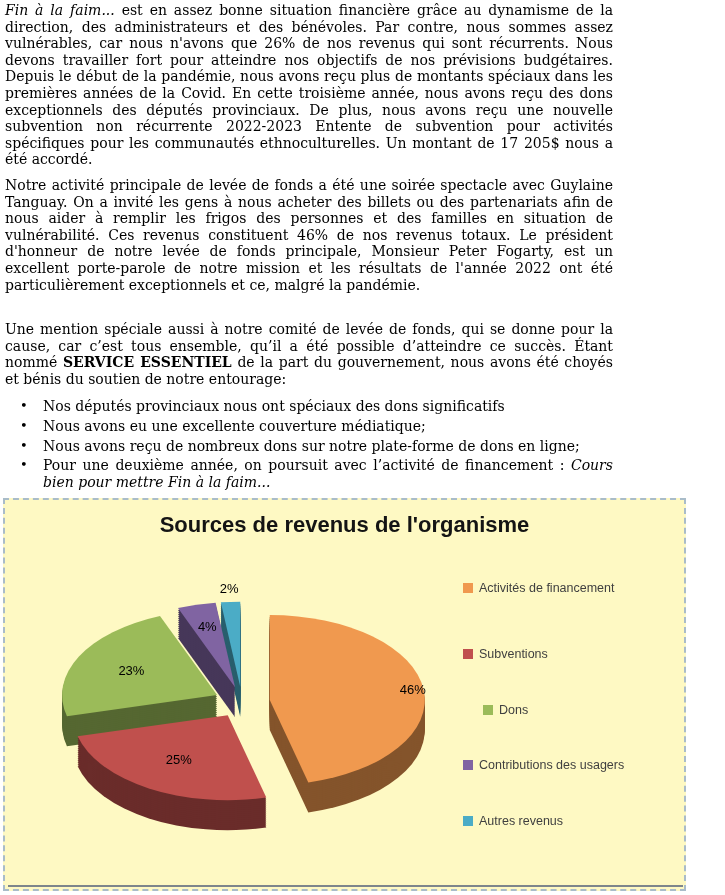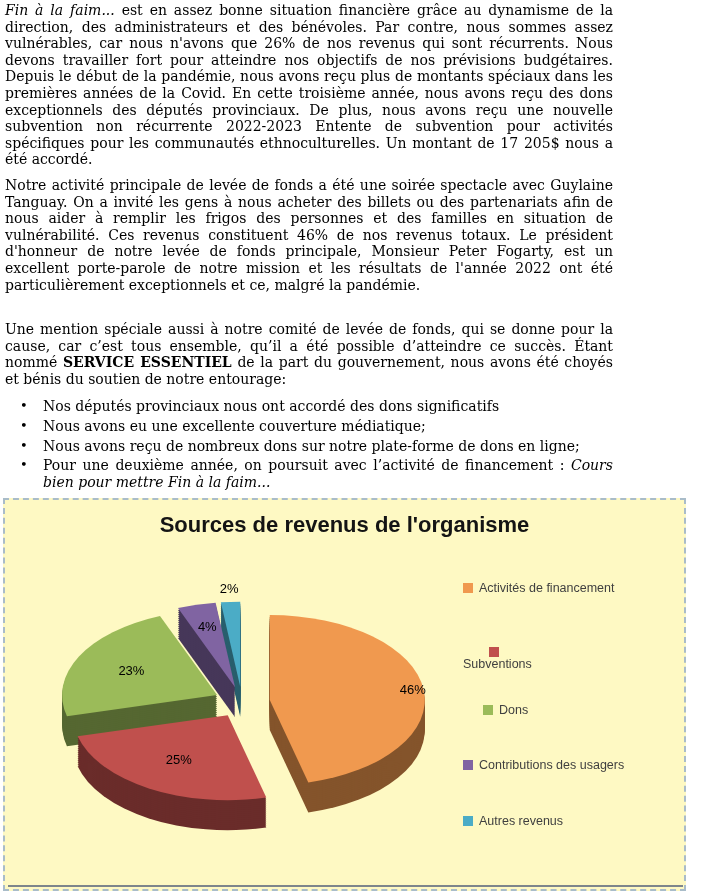--- a/index.html
+++ b/index.html
@@ -42,21 +42,21 @@
 </head>
 <body>
 
 <div class="page">
 
   <div class="text-block">
     <p class="para-1"><em>Fin à la faim...</em><span> est en assez bonne situation financière grâce au dynamisme de la direction, des administrateurs et des bénévoles. Par contre, nous sommes assez vulnérables, car nous n'avons que 26% de nos revenus qui sont récurrents. Nous devons travailler fort pour atteindre nos objectifs de nos prévisions budgétaires. Depuis le début de la pandémie, nous avons reçu plus de montants spéciaux dans les premières années de la Covid. En cette troisième année, nous avons reçu des dons exceptionnels des députés provinciaux. De plus, nous avons reçu une nouvelle subvention non récurrente 2022-2023 Entente de subvention pour activités spécifiques pour les communautés ethnoculturelles. Un montant de 17 205$ nous a été accordé.</span></p>
     <p class="para-2"><span>Notre activité principale de levée de fonds a été une soirée spectacle avec Guylaine Tanguay.  On a invité les gens à nous acheter des billets ou des partenariats afin de nous aider à remplir les frigos des personnes et des familles en situation de vulnérabilité. Ces revenus constituent 46% de nos revenus totaux.  Le président d'honneur de notre levée de fonds principale, Monsieur Peter Fogarty, est un excellent porte-parole de notre mission et les résultats de l'année 2022 ont été particulièrement exceptionnels et ce, malgré la pandémie.</span></p>
     <p class="para-3"><span>Une mention spéciale aussi à notre comité de levée de fonds, qui se donne pour la cause, car c’est tous ensemble, qu’il a été possible d’atteindre ce succès. Étant nommé </span><strong>SERVICE ESSENTIEL</strong><span> de la part du gouvernement, nous avons été choyés et bénis du soutien de notre entourage:</span></p>
     <ul>
-        <li><span>Nos députés provinciaux nous ont accordé des dons significatifs</span></li>
+        <li><span>Nos députés provinciaux nous ont spéciaux des dons significatifs</span></li>
         <li><span>Nous avons eu une excellente couverture médiatique;</span></li>
         <li><span>Nous avons reçu de nombreux dons sur notre plate-forme de dons en ligne;</span></li>
         <li><span>Pour une deuxième année, on poursuit avec l’activité de financement : </span><em>Cours bien pour mettre Fin à la faim...</em></li>
       </ul>
   </div>
 
   <div class="chart-frame">
     <div class="chart-title">Sources de revenus de l'organisme</div>
     <svg class="pie-svg" width="460" height="320" viewBox="0 0 460 320" xmlns="http://www.w3.org/2000/svg">
         <path d="M228.24 139.68 L208.82 55.35 A155 85 0 0 1 228.24 54.68 Z" fill="rgb(41,95,109)"></path>
@@ -143,21 +143,21 @@
         <text x="166.8" y="183.6" text-anchor="middle" dominant-baseline="middle" class="pie-label">25%</text>
         <text x="119.4" y="94.1" text-anchor="middle" dominant-baseline="middle" class="pie-label">23%</text>
         <text x="195.3" y="50.9" text-anchor="middle" dominant-baseline="middle" class="pie-label">4%</text>
         <text x="217.1" y="13.0" text-anchor="middle" dominant-baseline="middle" class="pie-label">2%</text>
       </svg>
     <div class="legend">
         <div class="legend-row" style="top: 81px; color: rgb(63, 63, 63);">
           <span class="swatch" style="background: rgb(240, 153, 79);"></span>
           <span>Activités de financement</span>
         </div>
-        <div class="legend-row" style="top: 146.75px; color: rgb(63, 63, 63); flex-direction: column;">
+        <div class="legend-row" style="top: 146.75px; color: rgb(63, 63, 63);">
           <span class="swatch" style="background: rgb(192, 80, 77);"></span>
           <span>Subventions</span>
         </div>
         <div class="legend-row" style="top: 202.5px; color: rgb(63, 63, 63); padding-left: 20px;">
           <span class="swatch" style="background: rgb(155, 187, 89);"></span>
           <span>Dons</span>
         </div>
         <div class="legend-row" style="top: 258.25px; color: rgb(63, 63, 63);">
           <span class="swatch" style="background: rgb(128, 100, 162);"></span>
           <span>Contributions des usagers</span>

